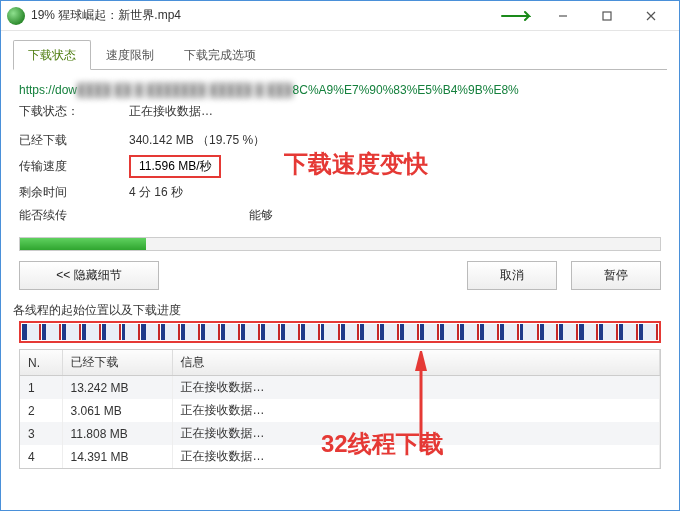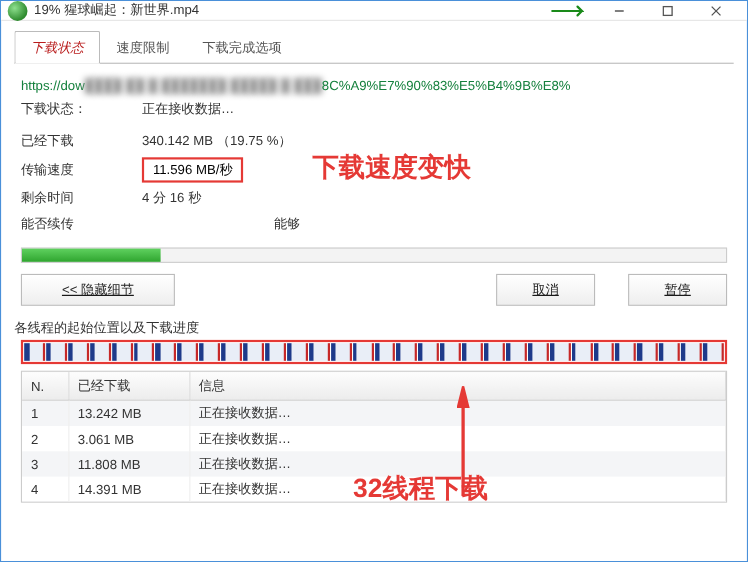--- a/index.html
+++ b/index.html
@@ -1,38 +1,38 @@
 <!DOCTYPE html>
 <html><head>
 <meta charset="utf-8">
 <style>
   * { box-sizing: border-box; font-family: "Microsoft YaHei", "Segoe UI", Tahoma, sans-serif; font-size: 12px; }
   html, body { margin: 0; padding: 0; background: #fff; }
   #frame { width: 680px; height: 511px; position: relative; border: 1px solid #4a90d9; background: #fff; }
-  .titlebar { height: 18px; display: flex; align-items: center; padding: 0 6px; background: #fff; border-bottom: 1px solid #e5e5e5; }
+  .titlebar { height: 30px; display: flex; align-items: center; padding: 0 6px; background: #fff; border-bottom: 1px solid #e5e5e5; }
   .titlebar .logo { width: 18px; height: 18px; border-radius: 50%; background: radial-gradient(circle at 35% 35%, #8ee08e 0%, #2e8b2e 70%); margin-right: 6px; }
   .titlebar .title-text { flex: 1; color: #333; }
   .winbtns { display: flex; }
   .winbtn { width: 44px; height: 28px; display: flex; align-items: center; justify-content: center; color: #555; }
   .arrow-green { width: 30px; height: 12px; margin-right: 10px; }
   .content { padding: 8px 12px 0 12px; }
   .tabs { display: flex; border-bottom: 1px solid #bbb; }
   .tab { padding: 6px 14px 5px 14px; color: #555; position: relative; top: 1px; border: 1px solid transparent; }
-  .tab.active { border: 1px solid #bbb; border-bottom: 1px solid #fff; background: #fff; color: #b91c1c; border-radius: 2px 2px 0 0; font-style: italic; }
+  .tab.active { border: 1px solid #bbb; border-bottom: 1px solid #fff; background: #fff; color: #4d7c0f; border-radius: 2px 2px 0 0; }
   .tabbody { border: 0; padding: 10px 6px 4px 6px; }
   .row { display: flex; padding: 3px 0; align-items: center; }
   .lbl { width: 110px; color: #333; }
   .val { flex: 1; color: #333; position: relative; }
   .url-v { color: #15803d; }
   .blur { color: transparent; text-shadow: 0 0 6px #999; user-select: none; }
   .speedbox { display: inline-block; padding: 1px 8px; border: 2px solid #e53935; color: #000; }
   .annot { color: #e53935; font-size: 24px; font-weight: 600; position: absolute; pointer-events: none; }
   .progbar-outer { margin: 6px 6px 10px 6px; height: 14px; border: 1px solid #ccc; background: #f3f3f3; position: relative; }
   .progbar-fill { position: absolute; left: 0; top: 0; bottom: 0; background: linear-gradient(#5fd15f,#2fa52f); }
-  .btnrow { display: flex; gap: 30px; padding: 0 6px 10px 6px; align-items: flex-start; text-decoration: underline; }
+  .btnrow { display: flex; gap: 14px; padding: 0 6px 10px 6px; align-items: flex-start; }
   .btn { border: 1px solid #bbb; background: linear-gradient(#fff,#eee); padding: 5px 22px; color: #222; text-align: center; min-width: 90px; }
   .spacer { flex: 1; }
   .threadslabel { text-align: left; color: #333; margin: 2px 0 2px 0; }
   .threadsbar-wrap { margin: 0 6px 6px 6px; border: 2px solid #e53935; padding: 1px; }
   .threadsbar { height: 16px; background: #e9eef7; display: flex; }
   .seg { flex: 1; border-right: 1px solid #fff; position: relative; }
   .seg:last-child { border-right: none; }
   .seg .done { position: absolute; left: 0; top: 0; bottom: 0; background: #1e3a8a; }
   .seg .tick { position: absolute; right: 0; top: 0; bottom: 0; width: 2px; background: #c62828; }
   .threadstable { border: 1px solid #ccc; margin: 0 6px; height: 120px; overflow: auto; }

